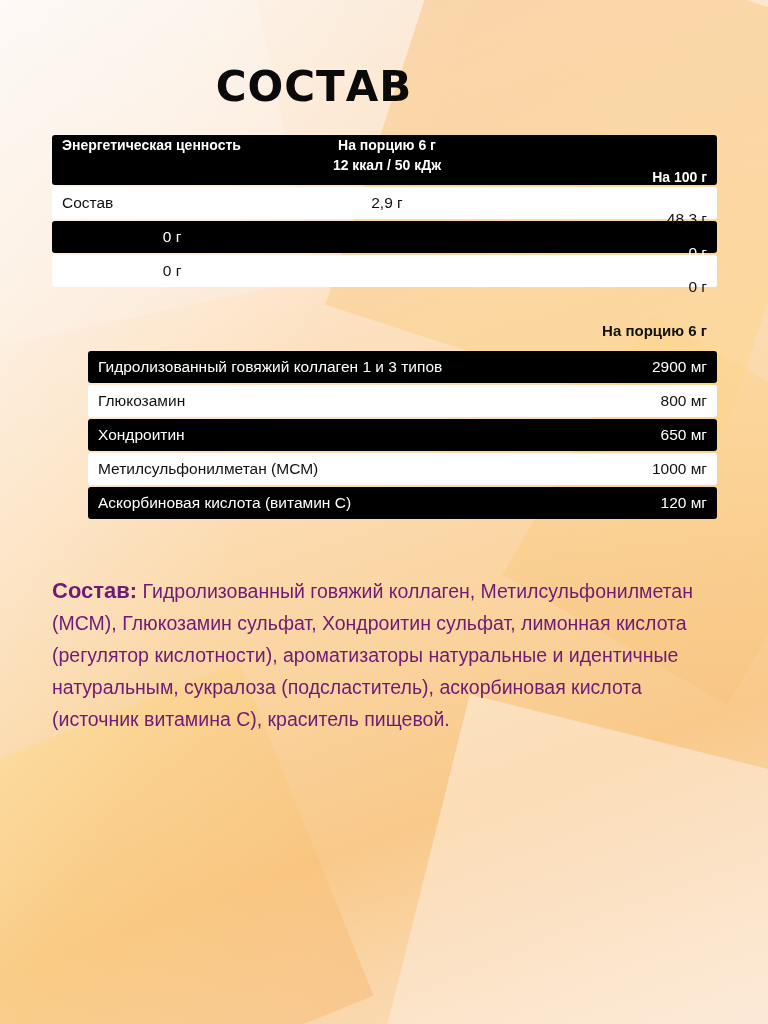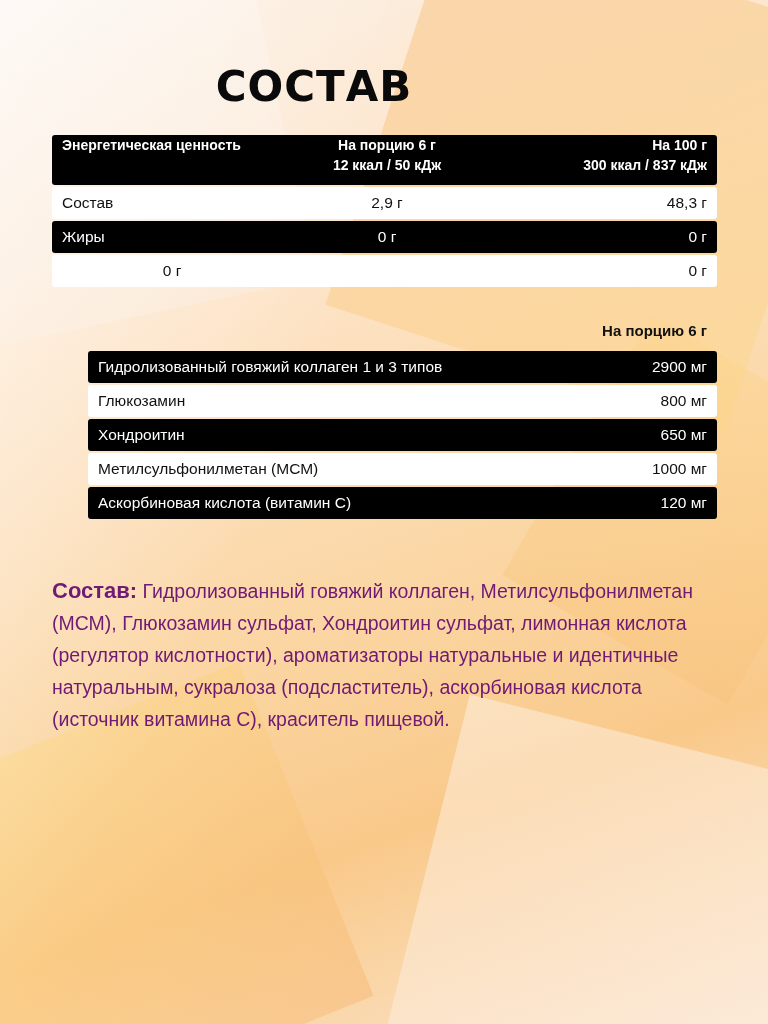--- a/index.html
+++ b/index.html
@@ -35,21 +35,21 @@
     border-radius: 3px; font-size: 15.5px;
   }
   .row.dark { background: #000; color: #fff; }
   .row.light { background: #fff; color: #111; }
   .row + .row { margin-top: 2px; }
 
   .t1 { top: 135px; }
   .t1 .head { height: 50px; font-weight: 700; font-size: 14px; line-height: 20px; align-items: flex-start; }
   .c1 { width: 215px; }
   .c2 { width: 220px; text-align: center; }
-  .c3 { flex: 1; text-align: right; }
+  .c3 { flex: 1; text-align: right; margin-top: 32px; }
 
   .t2-caption {
     position: absolute; top: 322px; left: 52px; width: 655px; text-align: right;
     font-weight: 700; font-size: 15px;
   }
   .t2 { top: 351px; }
   .t2 .row { justify-content: space-between; margin-left: 36px; }
 
   .composition {
     position: absolute; left: 52px; top: 575px; width: 680px;
@@ -82,21 +82,20 @@
         <div>На 100 г</div>
         <div>300 ккал / 837 кДж</div>
       </div>
     </div>
     <div class="row light">
       <div class="c1">Состав</div>
       <div class="c2">2,9 г</div>
       <div class="c3">48,3 г</div>
     </div>
     <div class="row dark">
-      <div class="c1">Жиры</div>
       <div class="c2">0 г</div>
       <div class="c3">0 г</div>
     </div>
     <div class="row light">
       <div class="c2">0 г</div>
       <div class="c3">0 г</div>
     </div>
   </div>
 
   <div class="t2-caption">На порцию 6 г</div>

